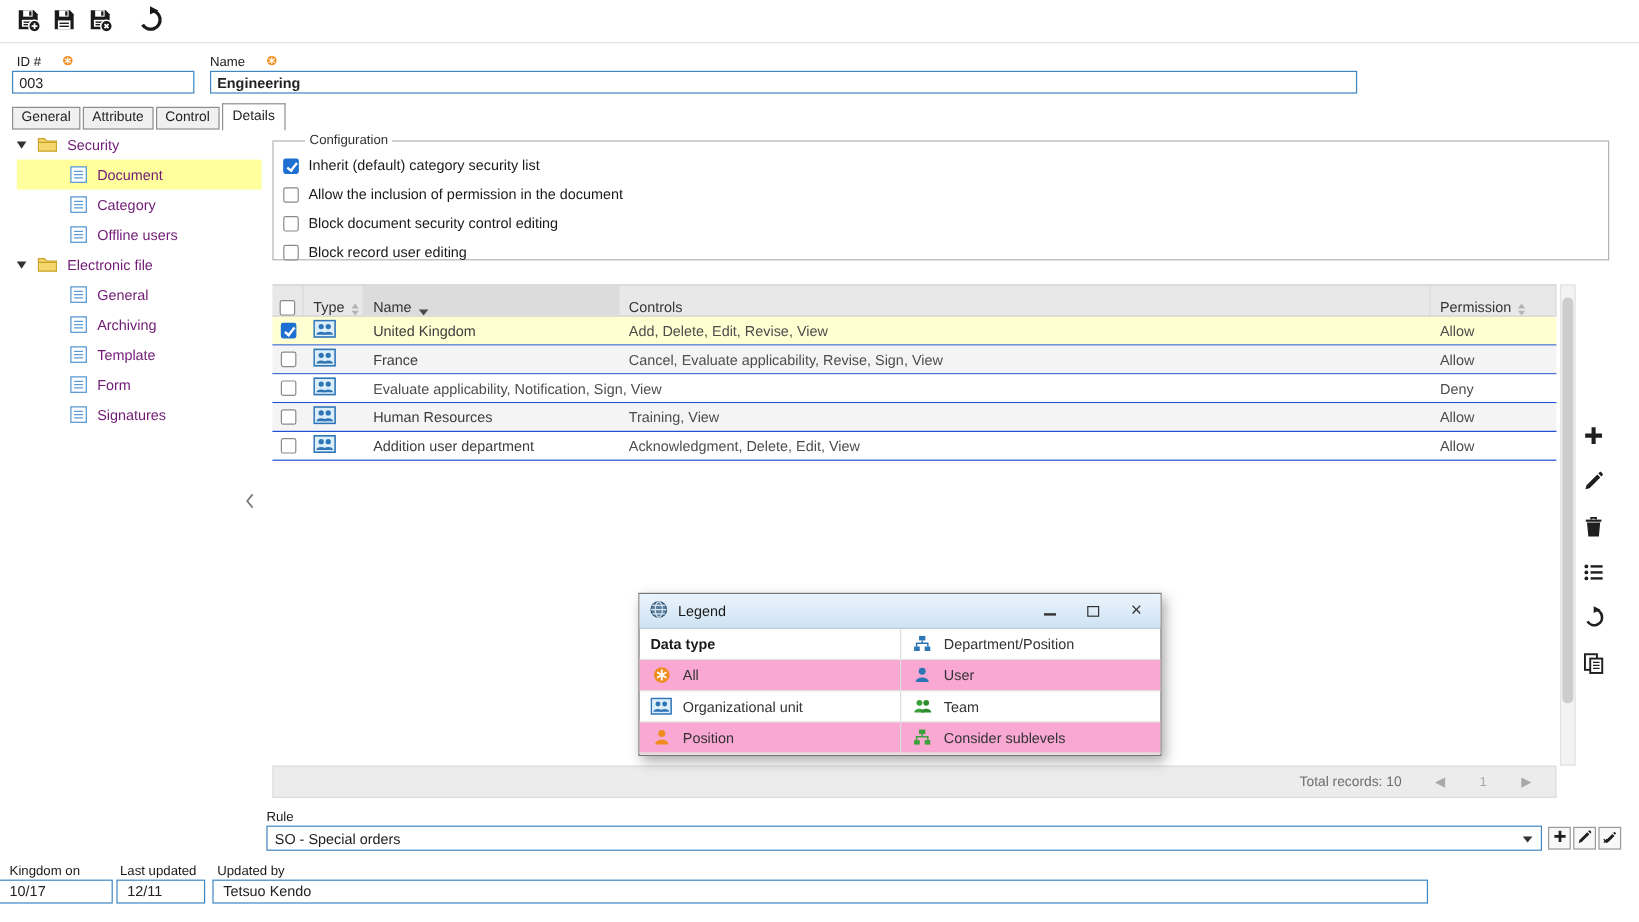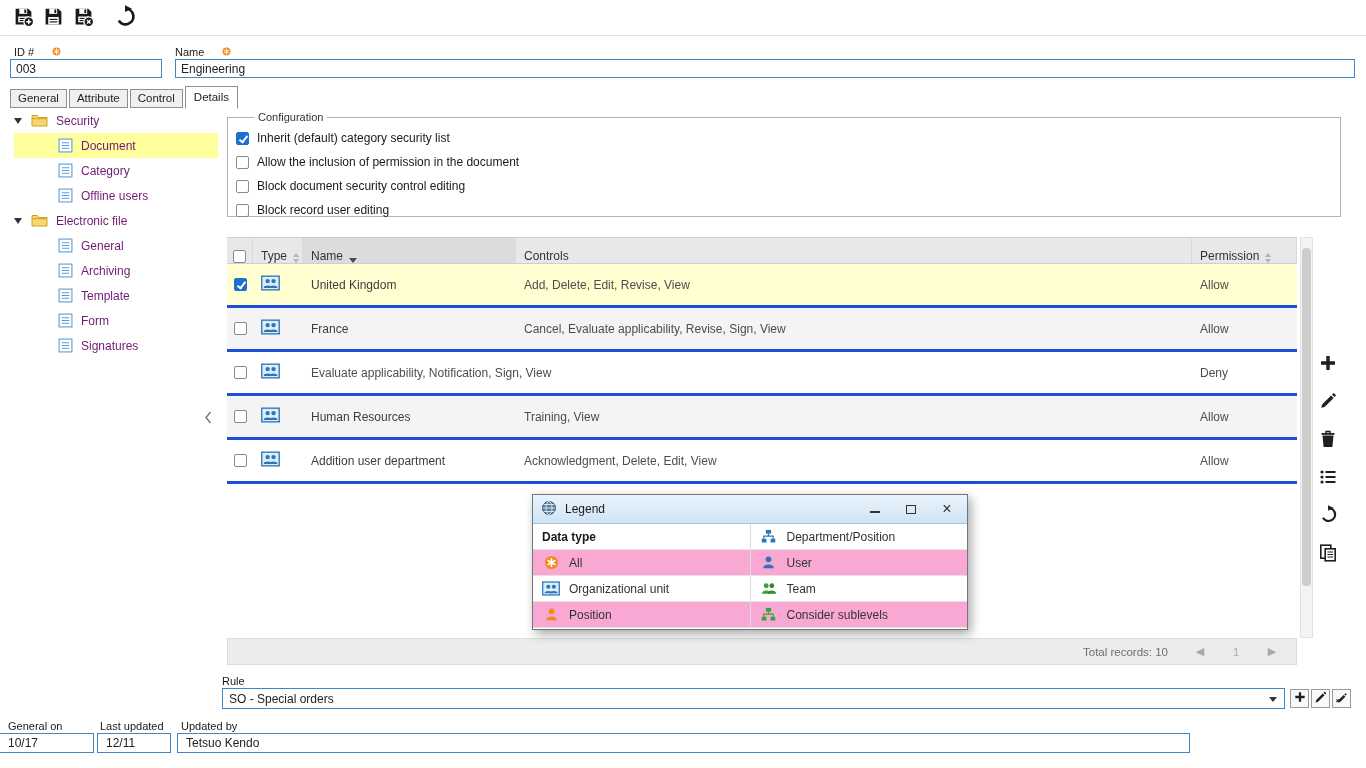--- a/index.html
+++ b/index.html
@@ -47,21 +47,21 @@
   .grid{position:absolute;left:227px;top:237px;width:1070px}
   .grid-header{display:flex;height:27px;background:#e8e8e8;border-top:1px solid #cfcfcf;border-bottom:1px solid #cfcfcf}
   .grid-header .col{display:flex;align-items:flex-end;font-weight:normal;color:#333;border-right:1px solid #dadada;cursor:pointer}
   .col{padding-left:8px}
   .col-cb{width:26px;display:flex;align-items:center;justify-content:center;padding-left:0}
   .col-type{width:50px}
   .col-name{width:213px}
   .col-controls{flex:1}
   .col-perm{width:105px}
   .grid-header .col-name{background:#dcdcdc}
-  .grid-row{display:flex;height:44px;border-bottom:3px solid #1d4ed8;background:#fff;cursor:pointer}
+  .grid-row{display:flex;height:24px;border-bottom:1px solid #1d4ed8;background:#fff;cursor:pointer}
   .grid-rows .grid-row:nth-child(even){background:#f4f4f4}
   .grid-rows .grid-row.checked{background:#ffffd2}
   .grid-row .col{display:flex;align-items:center;color:#4d4d4d}
   .grid-row .col-name{color:#3d3d3d}
   .sort-stack{display:inline-flex;flex-direction:column;gap:2px;margin-left:6px}
   .sort-stack i{width:0;height:0;border-left:3.5px solid transparent;border-right:3.5px solid transparent;display:block}
   .sort-stack .up{border-bottom:4px solid #b3b3b3}
   .sort-stack .down{border-top:4px solid #b3b3b3}
   .tri-desc{width:0;height:0;border-left:4px solid transparent;border-right:4px solid transparent;border-top:5px solid #4a4a4a;margin-left:6px}
 
@@ -167,21 +167,21 @@
 </div>
 <input class="fld" style="left: 10px; top: 59px; width: 152px;" value="003">
 
 <div class="mini-label" style="left:175px;top:46px">
   <span>Name</span>
   <span><svg width="9" height="9" viewBox="0 0 16 16">
         <circle cx="8" cy="8" r="7" fill="#f08c1e"></circle>
         <path d="M8 2.6v10.8M3.4 5.3l9.2 5.4M12.6 5.3L3.4 10.7" stroke="#fff" stroke-width="1.6"></path>
       </svg></span>
 </div>
-<input class="fld" style="left: 175px; top: 59px; width: 1180px;" value="Engineering">
+<input class="fld" style="left: 175px; top: 59px; width: 956px; font-weight: bold;" value="Engineering">
 
 <div class="tabs">
 
     <div class="tab">
       <span>General</span>
     </div>
 
     <div class="tab">
       <span>Attribute</span>
     </div>
@@ -654,21 +654,21 @@
       </svg></span>
 </div>
 <div class="rule-btn" style="left:1332px">
   <span><svg width="13" height="13" viewBox="0 0 18 18">
         <path d="M6 15.8l.9-3.4 7-7 2.5 2.5-7 7zM14.8 4.5l1.1-1.1c.3-.3.8-.3 1.1 0l1.4 1.4-1.6 1.6z" fill="#1f1f1f" transform="translate(-2 0)"></path>
         <path d="M2 11.5l4 4M6 11.5l-4 4" stroke="#1f1f1f" stroke-width="1.5"></path>
       </svg></span>
 </div>
 
 <div class="mini-label" style="left:8px;top:720px">
-    <span>General on</span>
+    <span>Kingdom on</span>
   </div>
 <div class="mini-label" style="left:100px;top:720px">
     <span>Last updated</span>
   </div>
 <div class="mini-label" style="left:181px;top:720px">
     <span>Updated by</span>
   </div>
 
 <div class="ro-box" style="left:-1px;width:95px">10/17</div>
 <div class="ro-box" style="left:97px;width:74px">12/11</div>

